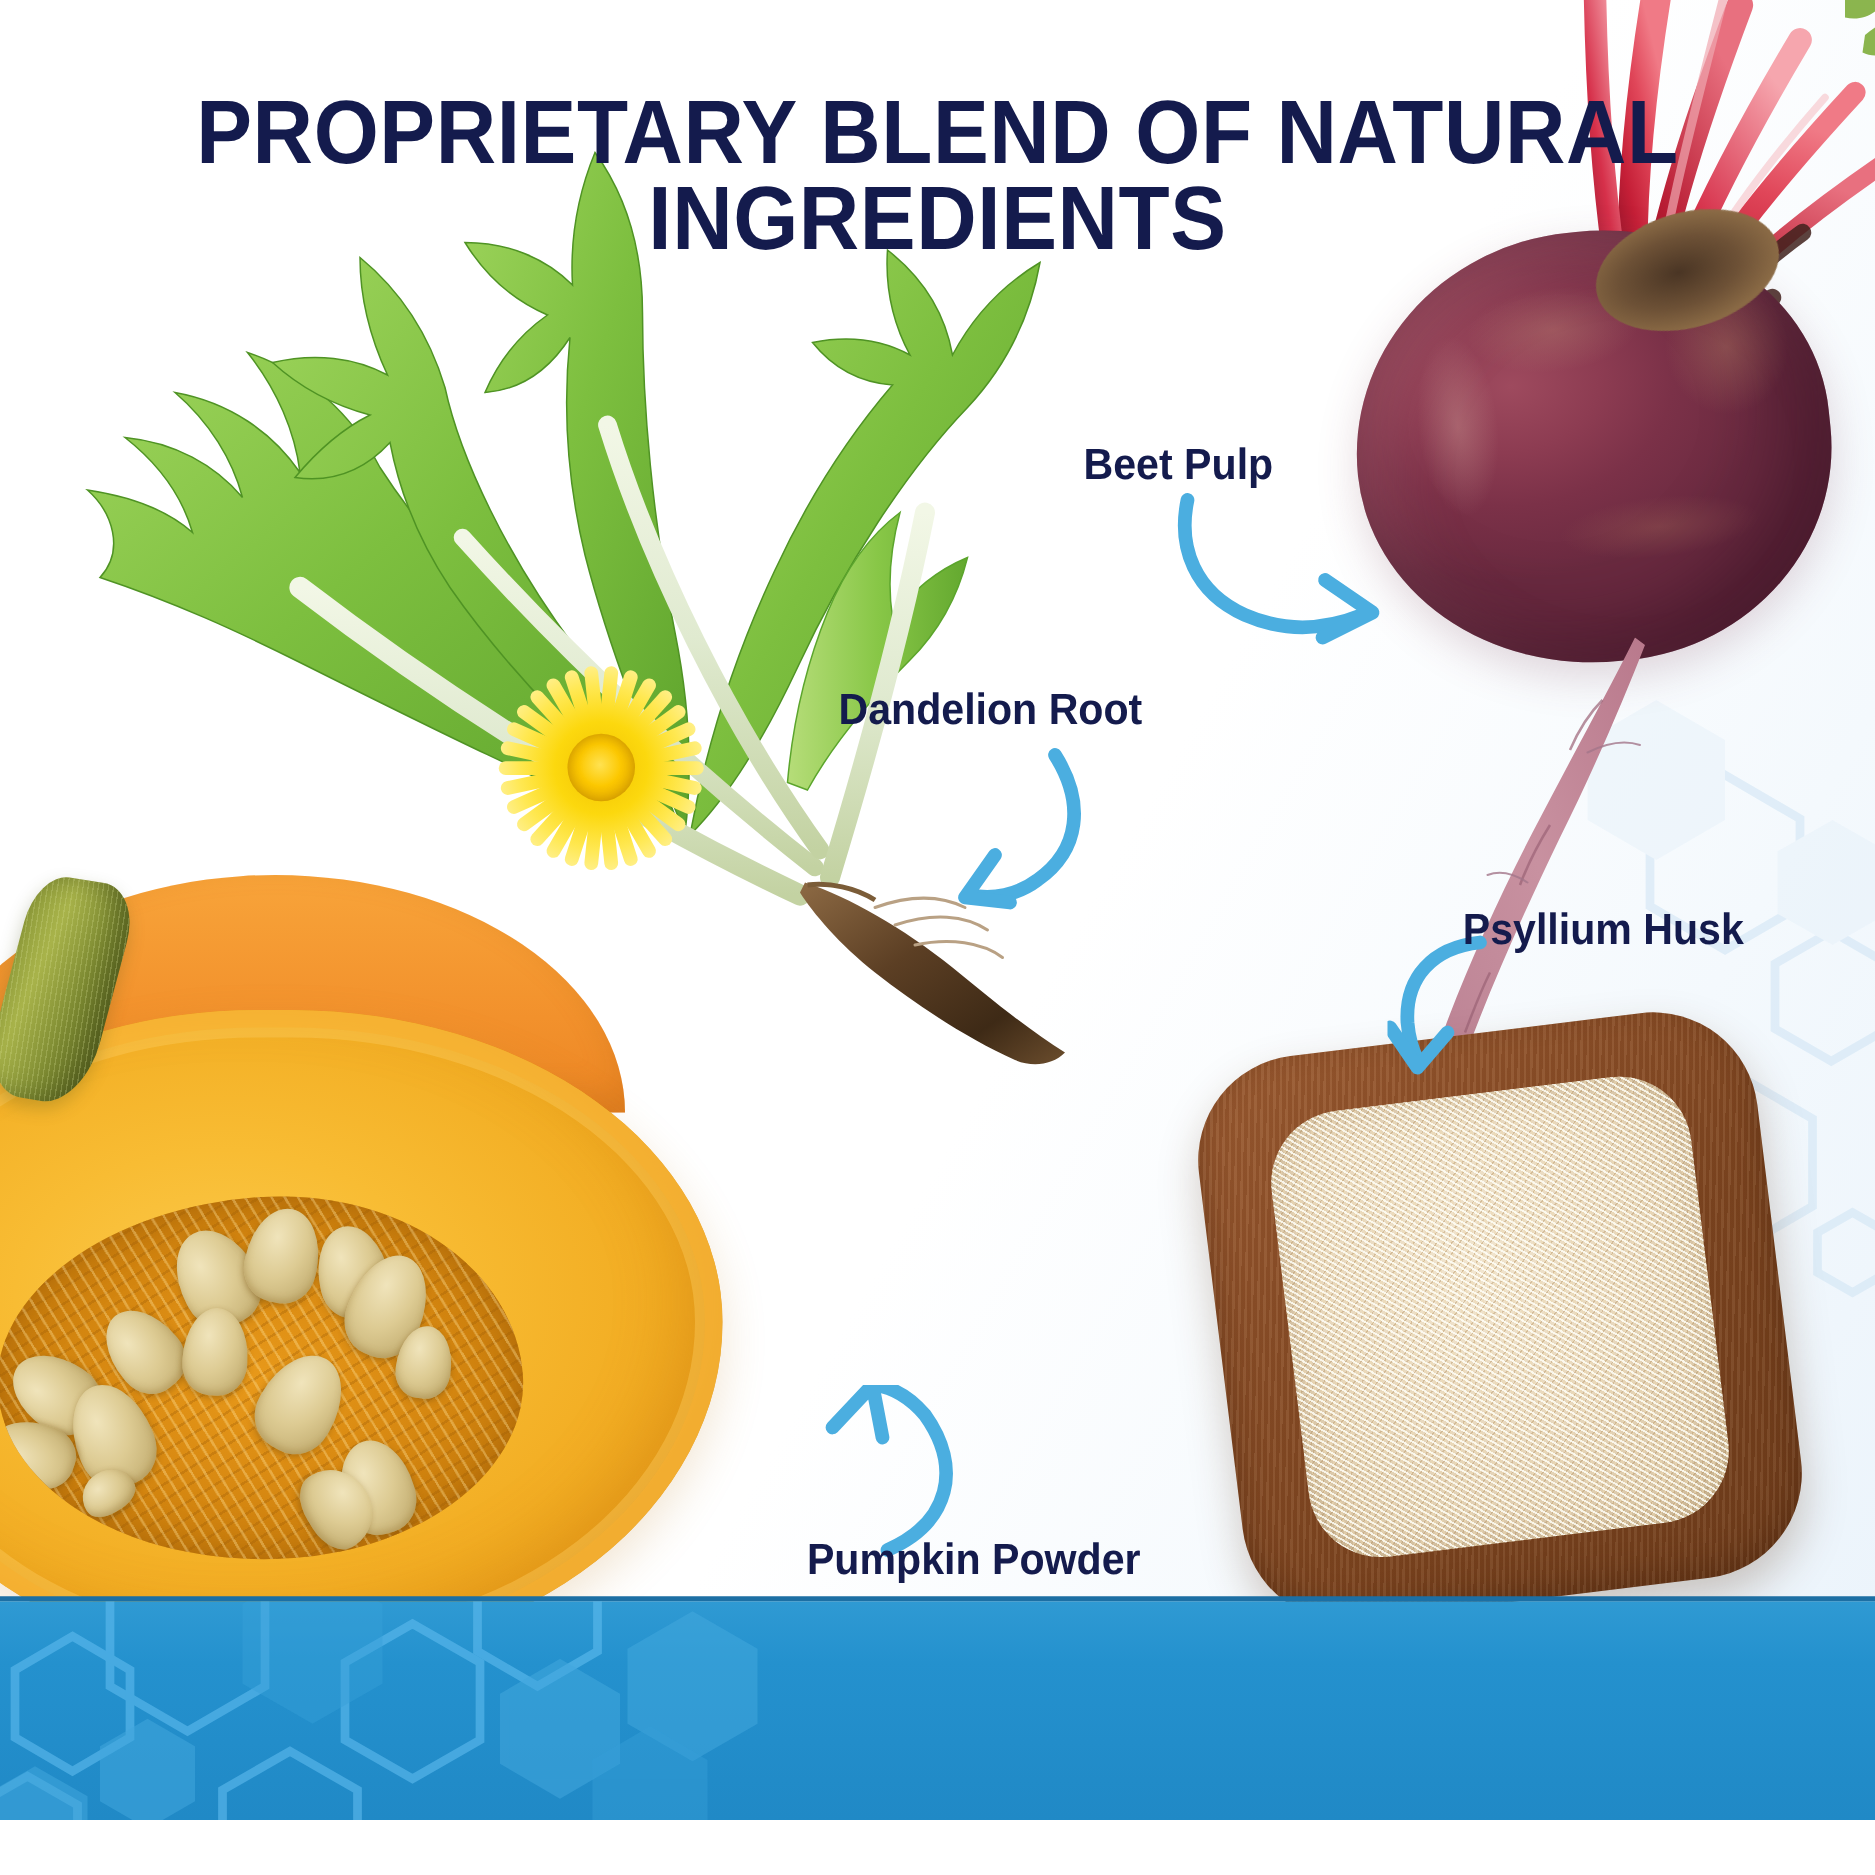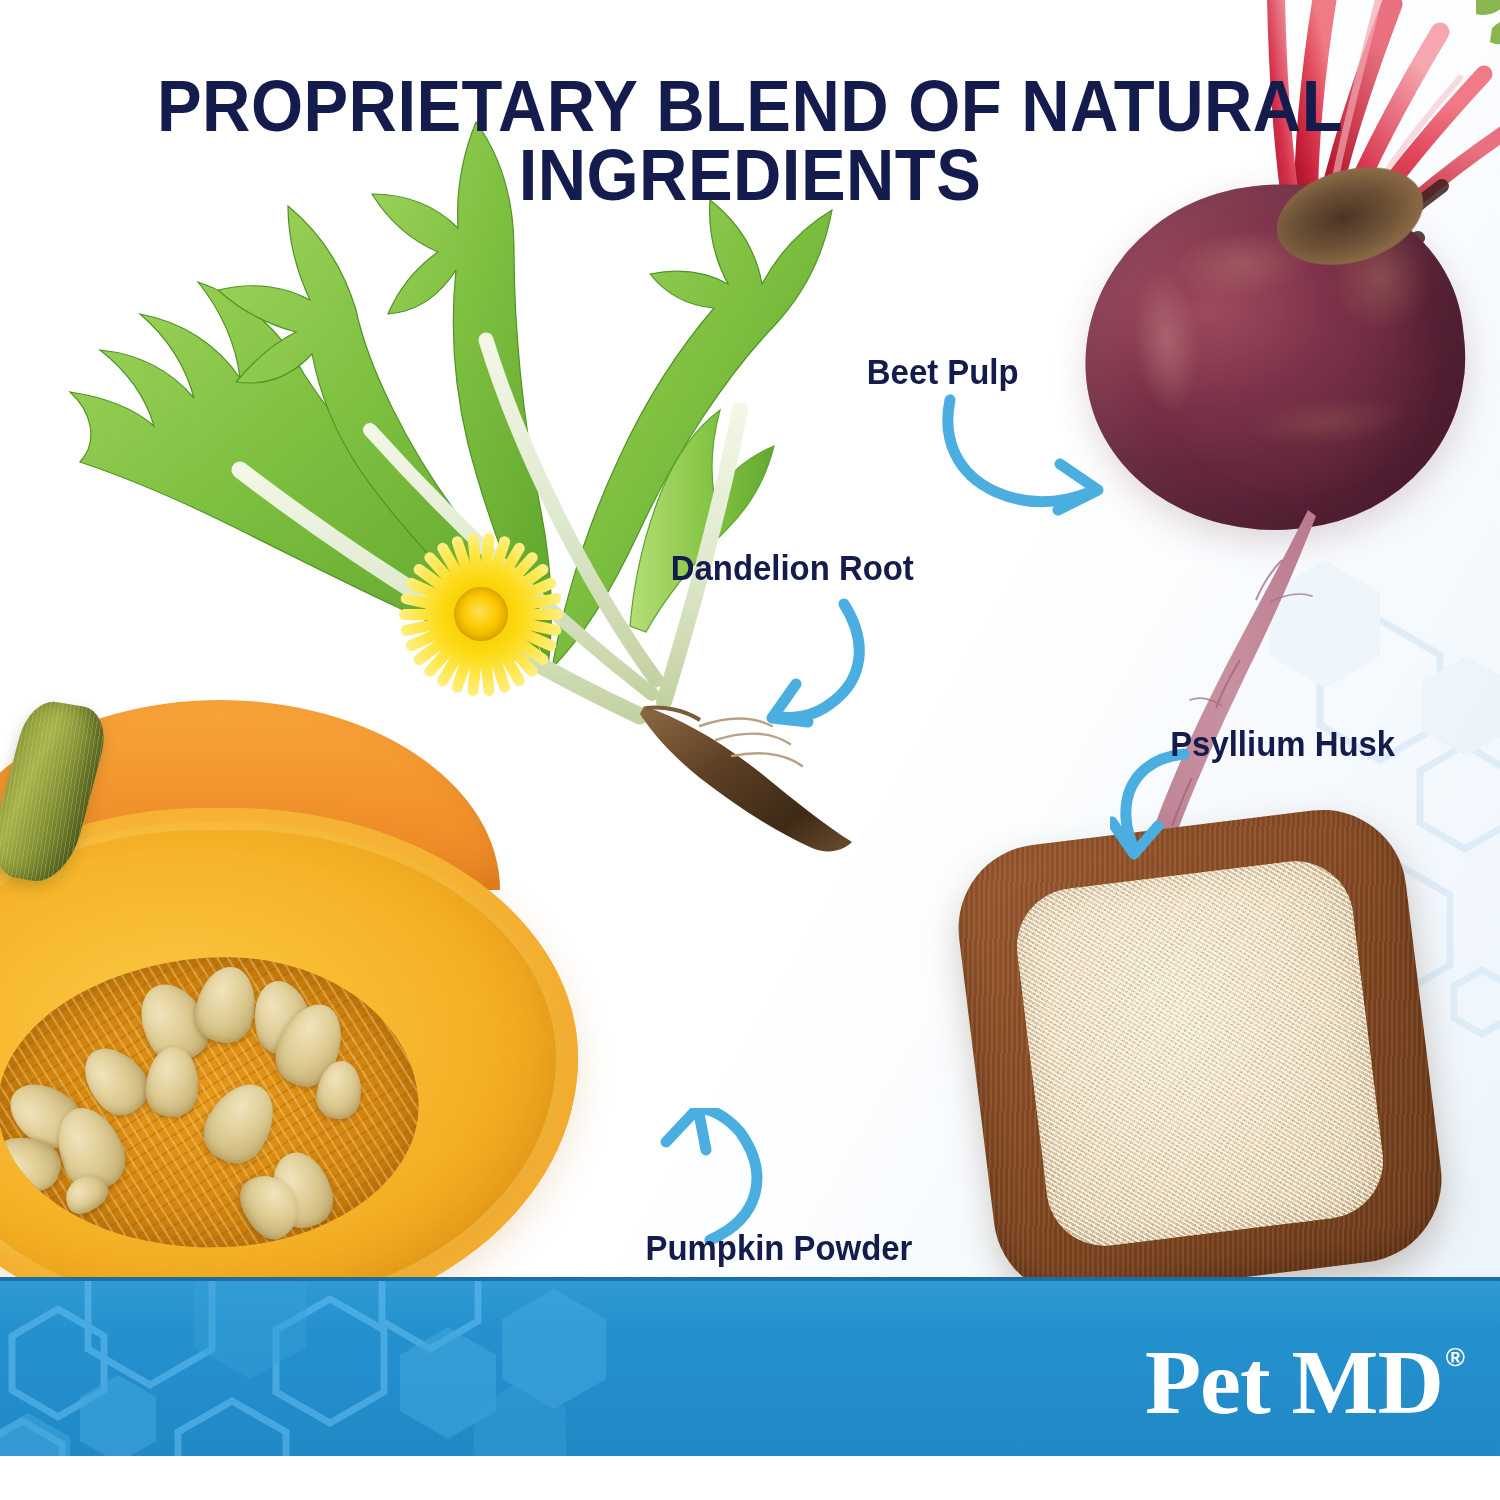--- a/index.html
+++ b/index.html
@@ -413,19 +413,15 @@
         <polygon points="448,46 496,74 496,130 448,158 400,130 400,74"></polygon>
         <polygon points="28,132 70,156 70,204 28,228 -14,204 -14,156"></polygon>
         <polygon points="118,94 156,116 156,160 118,182 80,160 80,116"></polygon>
         <polygon points="554,8 606,38 606,98 554,128 502,98 502,38"></polygon>
       </g>
       <g fill="#3aa2da" opacity=".45">
         <polygon points="250,-30 306,2 306,66 250,98 194,66 194,2"></polygon>
         <polygon points="520,100 566,127 566,181 520,208 474,181 474,127"></polygon>
       </g>
     </svg>
-    <div class="brand">
-      <span>Pet MD</span>
-      <span class="reg">®</span>
-    </div>
   </div>
 
 </div>
 
 </body></html>

